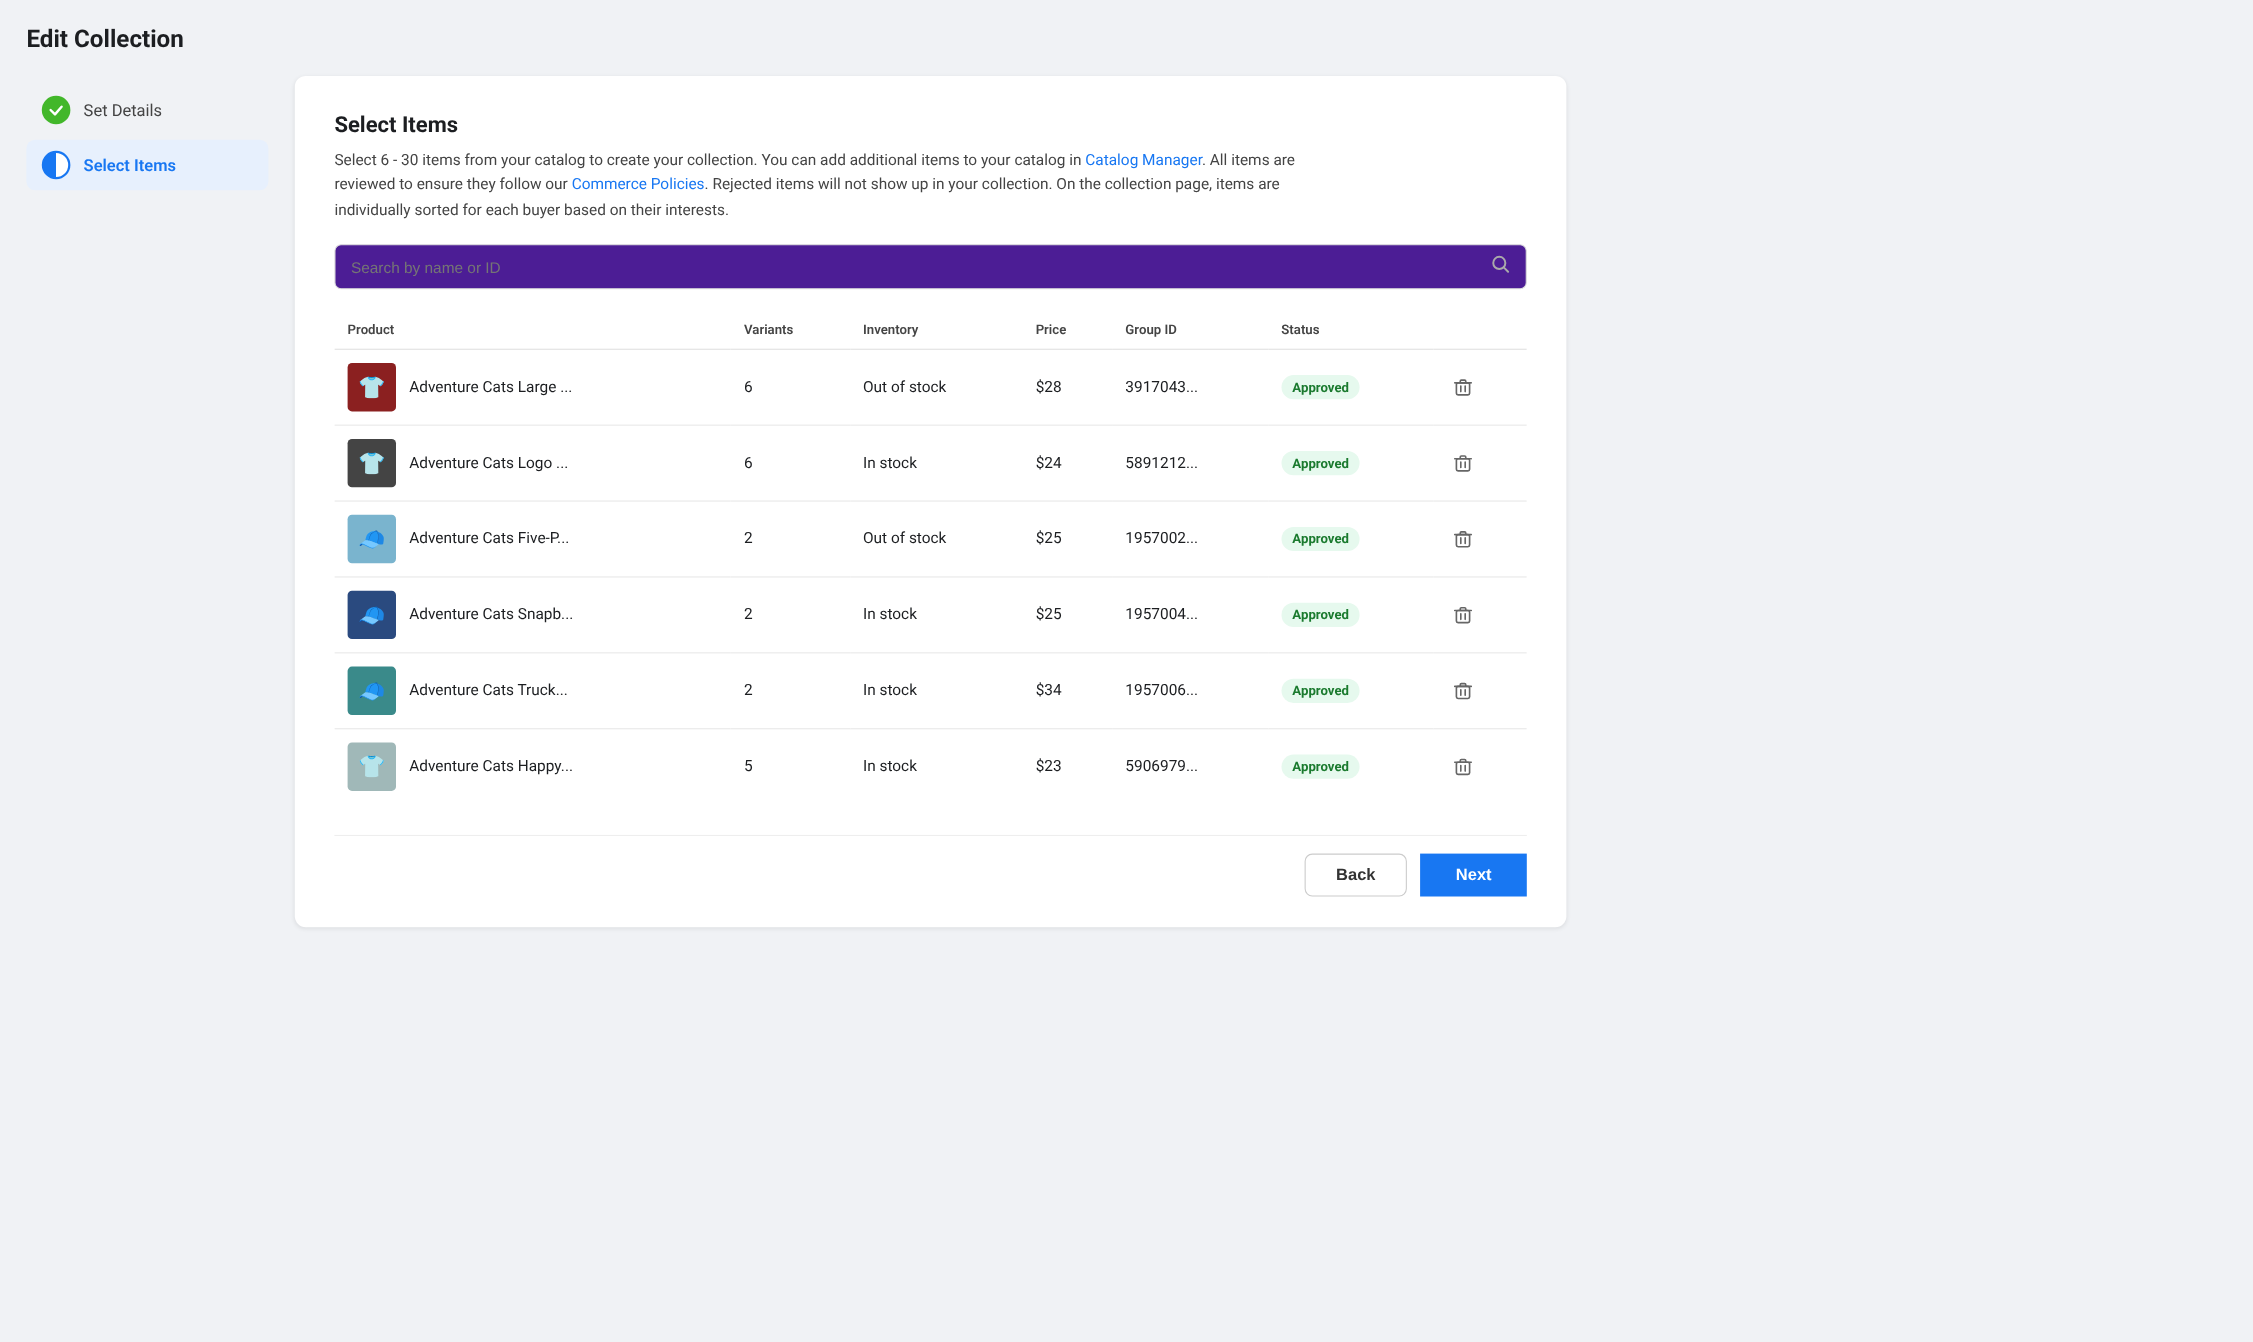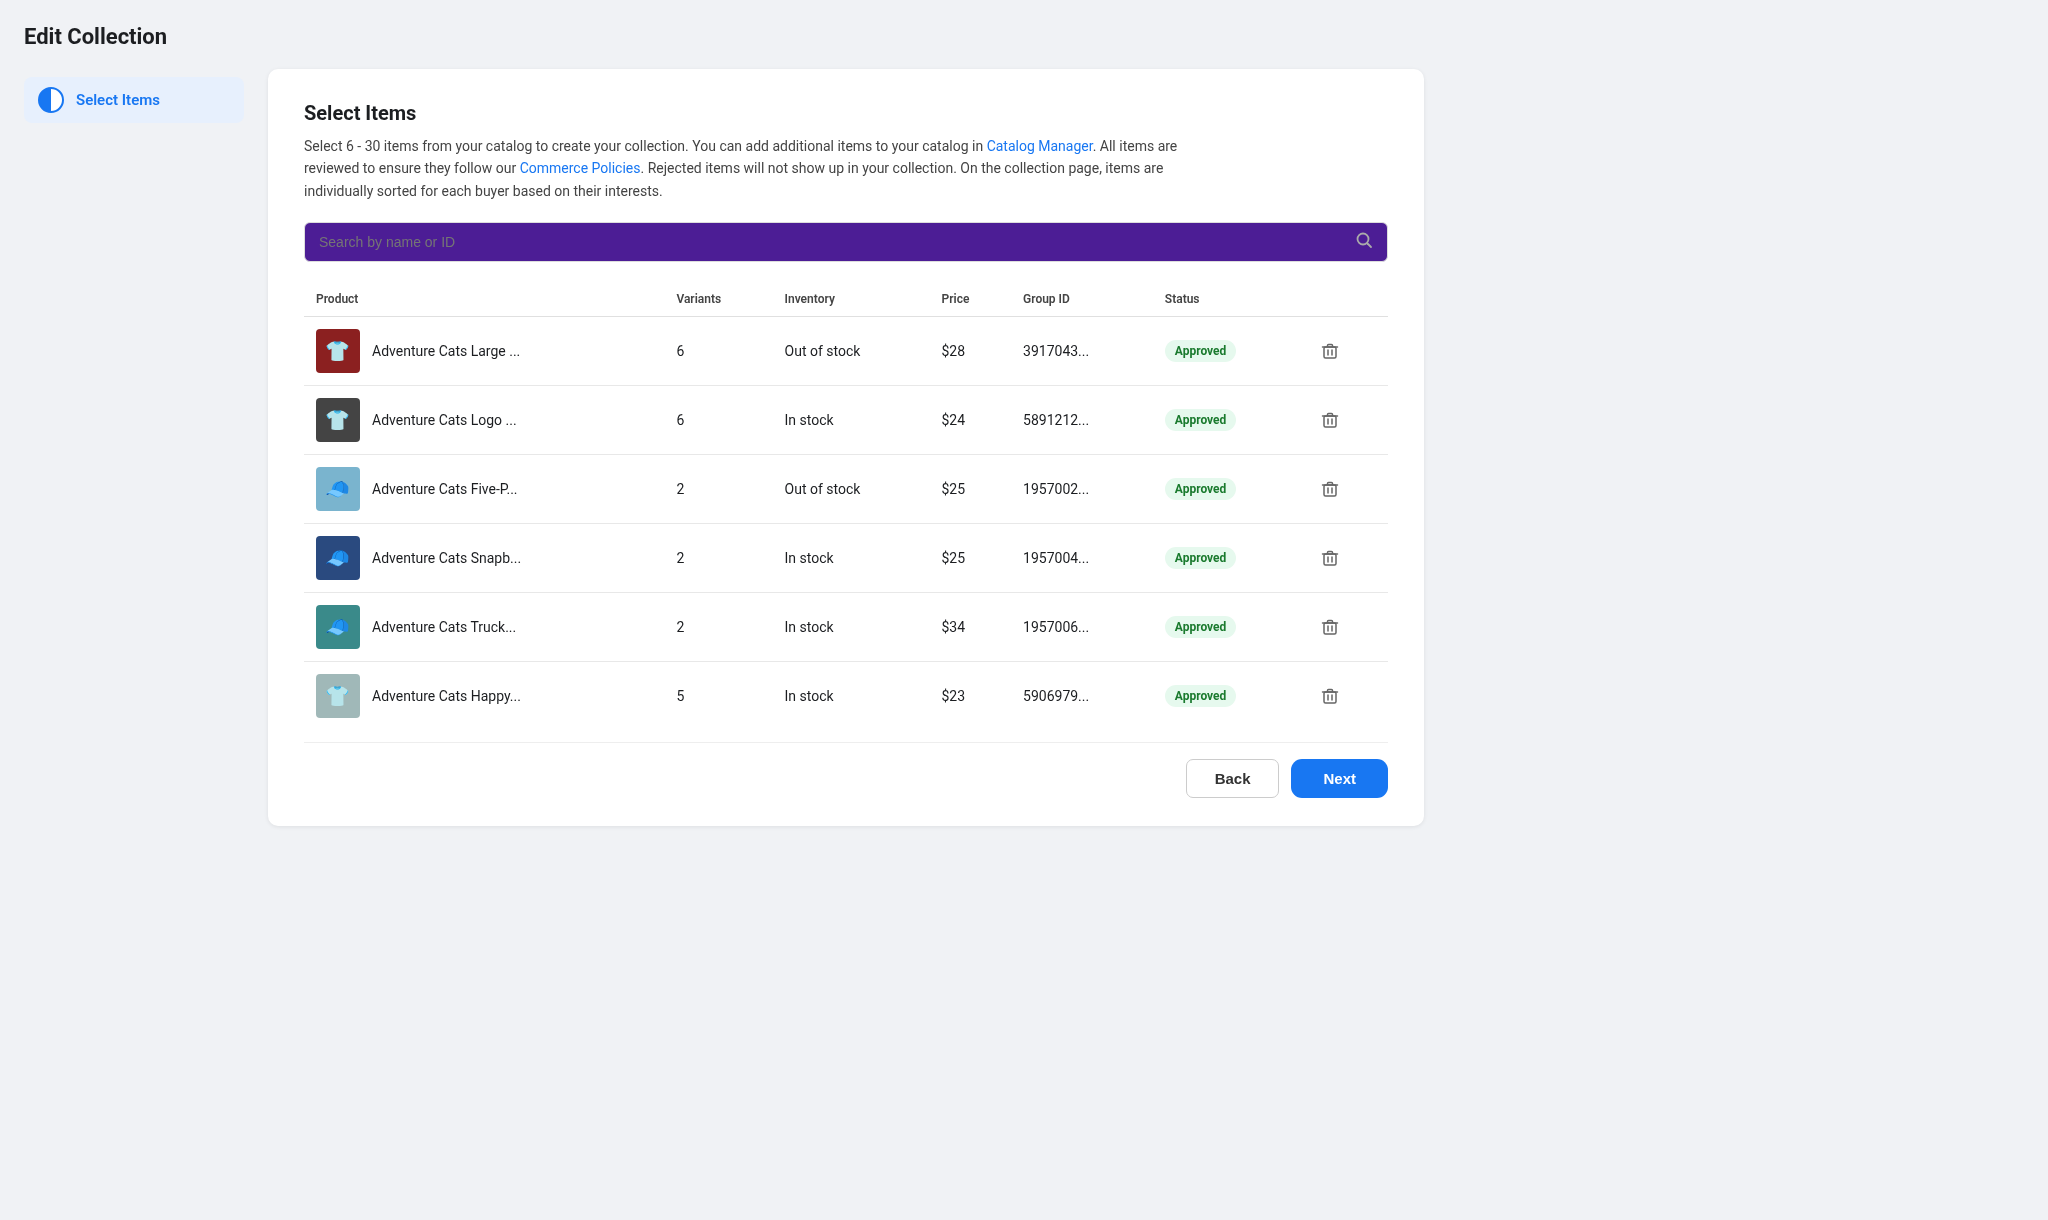--- a/index.html
+++ b/index.html
@@ -193,42 +193,42 @@
       padding: 4px 6px;
       border-radius: 4px;
       display: flex;
       align-items: center;
       justify-content: center;
     }
     .footer {
       display: flex;
       justify-content: flex-end;
       gap: 12px;
-      margin-top: 12px;
+      margin-top: 28px;
       padding-top: 16px;
       border-top: 1px solid #eee;
     }
     .btn-back {
       background: #fff;
       border: 1.5px solid #ccc;
       color: #333;
       font-size: 15px;
       font-weight: 600;
       padding: 10px 28px;
       border-radius: 7px;
       cursor: pointer;
     }
     .btn-next {
       background: #1877f2;
       border: none;
       color: #fff;
       font-size: 15px;
       font-weight: 700;
       padding: 10px 32px;
-      border-radius: 11px;
+      border-radius: 0;
       cursor: pointer;
     }
 
     
     .scrollable {
       overflow-y: auto;
       max-height: 520px;
     }
     .scrollable::-webkit-scrollbar {
       width: 8px;
@@ -243,20 +243,28 @@
     }
   </style>
 </head>
 <body>
 
 <h1 class="page-title">Edit Collection</h1>
 
 <div class="layout">
 
   <div class="sidebar">
+    <div class="sidebar-item">
+      <div class="step-icon-check">
+        <svg width="14" height="14" viewBox="0 0 14 14" fill="none">
+          <path d="M2 7l4 4 6-7" stroke="#fff" stroke-width="2.2" stroke-linecap="round" stroke-linejoin="round"></path>
+        </svg>
+      </div>
+      <span class="sidebar-item-label-normal">Set Details</span>
+    </div>
     <div class="sidebar-item active">
       <div class="step-icon-half"></div>
       <span class="sidebar-item-label">Select Items</span>
     </div>
   </div>
 
   <div class="main-panel">
     <h2 class="section-title">Select Items</h2>
     <p class="description">
       <span>Select 6 - 30 items from your catalog to create your collection. You can add additional items to your catalog in </span><a href="#">Catalog Manager</a><span>. All items are reviewed to ensure they follow our </span><a href="#">Commerce Policies</a><span>. Rejected items will not show up in your collection. On the collection page, items are individually sorted for each buyer based on their interests.</span>

